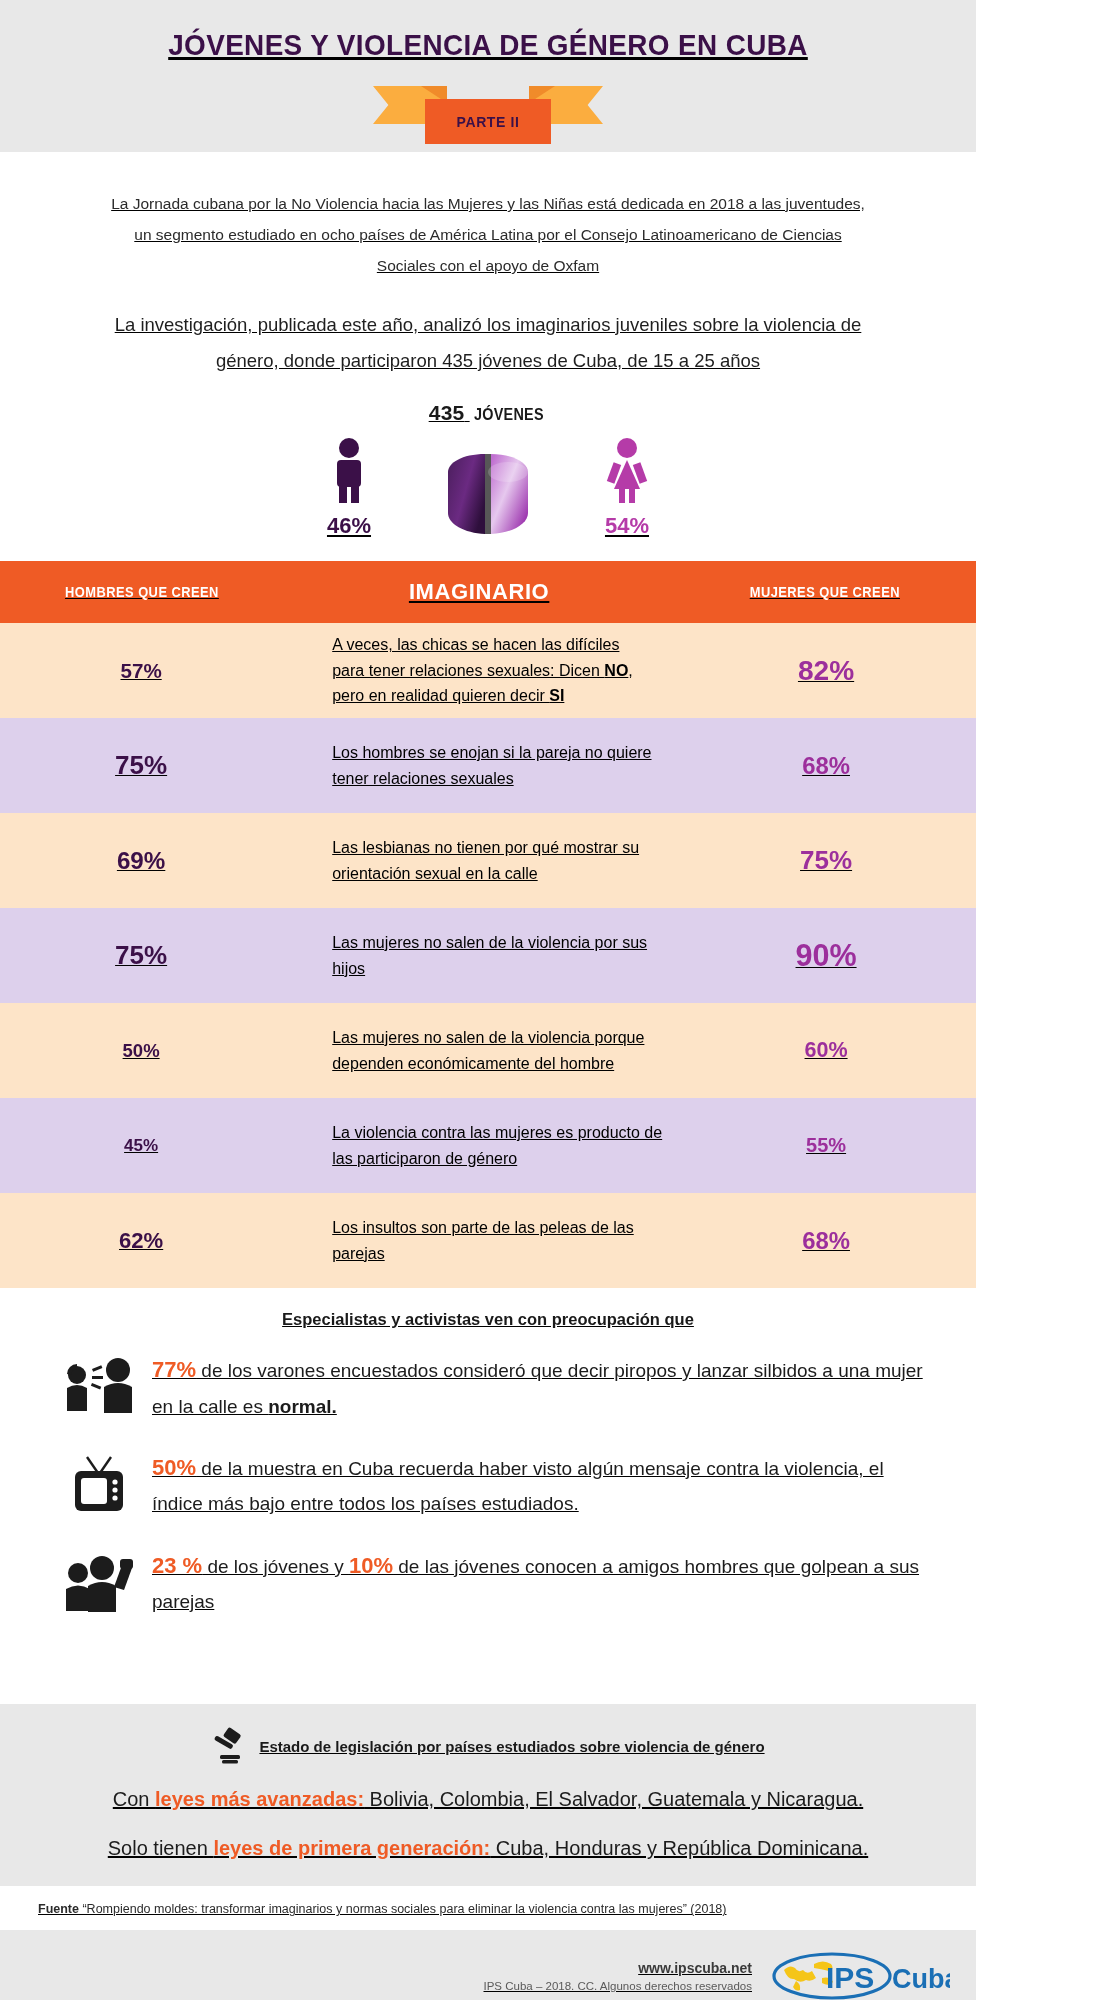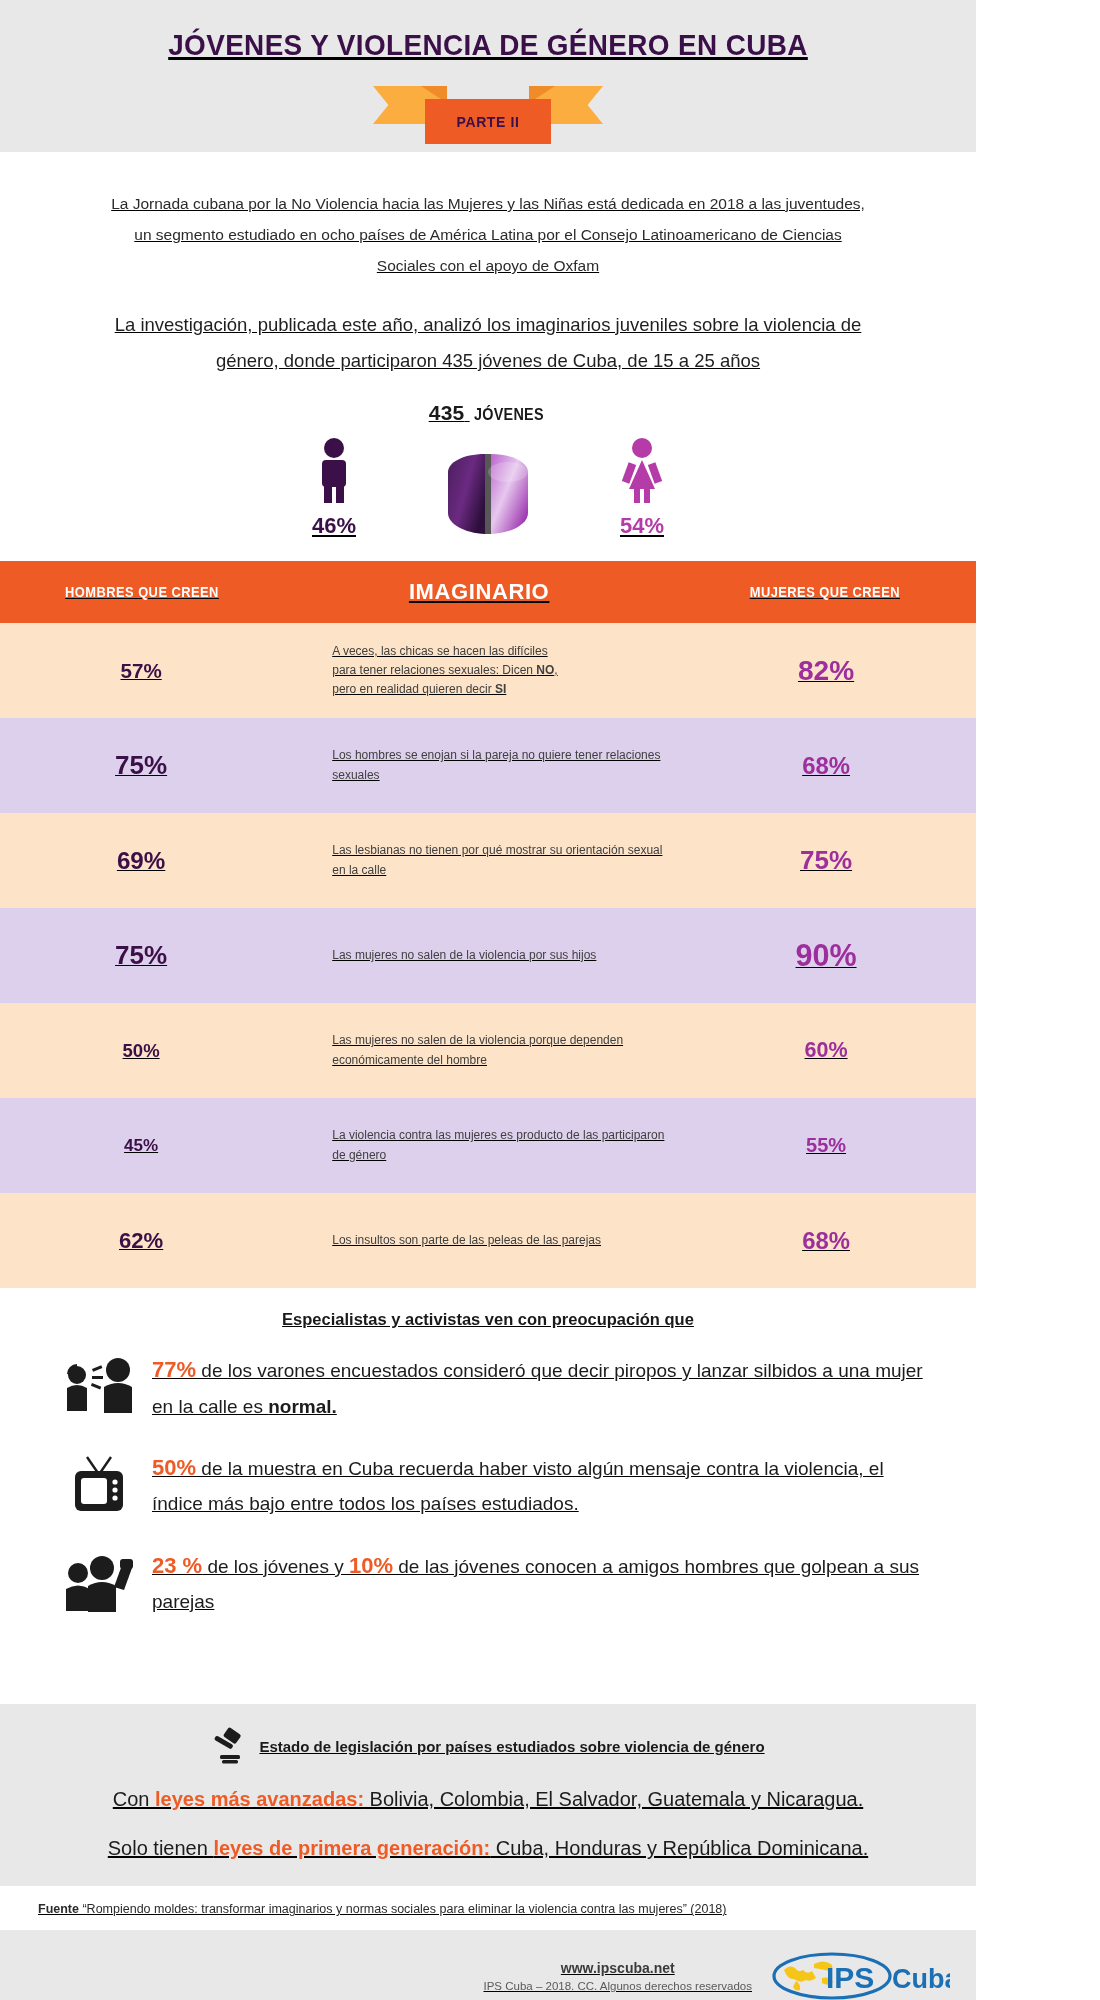--- a/index.html
+++ b/index.html
@@ -101,21 +101,21 @@
     font-size: 17px;
     letter-spacing: 0.3px;
   }
   .jovenes-label .num { font-weight: bold; font-size: 21px; }
   .jovenes-label .word { font-weight: bold; font-size: 16px; transform: scaleX(0.9); display:inline-block;}
 
   .figures {
     display: flex;
     align-items: flex-end;
     justify-content: center;
-    gap: 40px;
+    gap: 25px;
     margin-top: 12px;
     padding-bottom: 16px;
   }
   .fig-col { text-align: center; width: 120px; }
   .fig-col .pct {
     font-size: 22px; font-weight: bold; margin-top: 6px;
   }
   .pct.male { color: #3b1048; }
   .pct.female { color: #b53ba8; }
   .cyl { width: 108px; height: 90px; position: relative; }
@@ -146,21 +146,21 @@
   }
   .row.odd  { background: #fde4c8; }
   .row.even { background: #ddd0ec; }
   .row .col-left .v {
     font-weight: bold; color: #3b1048;
   }
   .row .col-right .v {
     font-weight: bold; color: #9c2f9c;
   }
   .row .col-mid {
-    font-size: 12px; color: #404040; line-height: 1.6;
+    font-size: 16px; color: #000000; line-height: 1.6;
   }
   .row .col-mid b { font-weight: bold; }
 
   
   .experts { background:#ffffff; padding: 22px 0 18px 0; }
   .experts-title {
     text-align:center; font-weight:bold; font-size:16.5px; color:#1a1a1a;
     margin-bottom: 22px;
   }
   .bullet {
@@ -198,21 +198,21 @@
     font-size: 12.5px; color:#2b2b2b;
   }
   .source b { font-weight:bold; }
 
   
   .footer {
     background:#e8e8e8; height: 92px;
     display:flex; align-items:center; justify-content:flex-end;
     padding-right: 26px; gap: 18px;
   }
-  .footer-txt { text-align:center; }
+  .footer-txt { text-align:right; }
   .footer-txt .url { font-weight:bold; font-size: 14px; color:#3a3a3a; }
   .footer-txt .cc  { font-size: 11.5px; color:#5a5a5a; margin-top:4px; }
 </style>
 </head>
 <body>
 
 <div class="page">
 
   <div class="header">
     <div class="title">JÓVENES Y VIOLENCIA DE GÉNERO EN CUBA</div>

